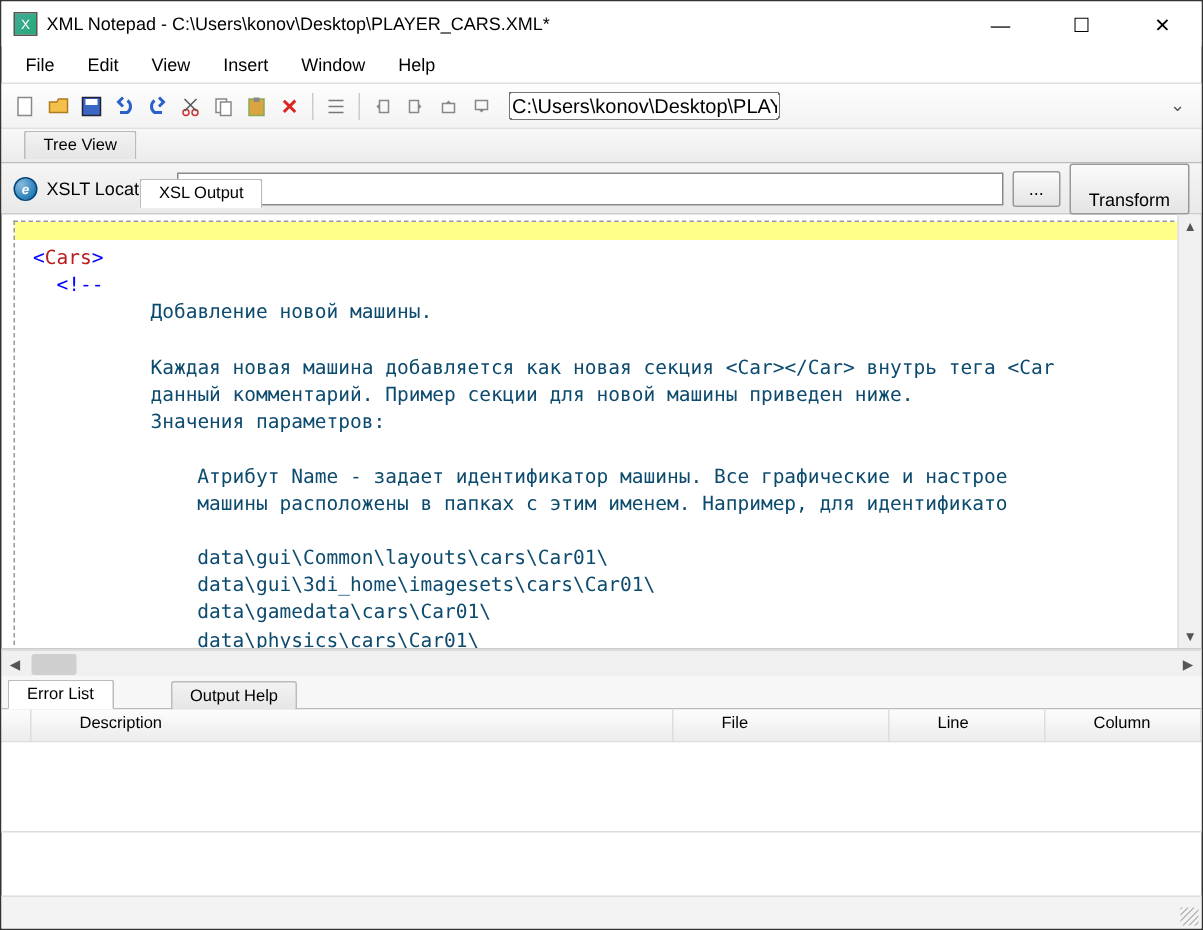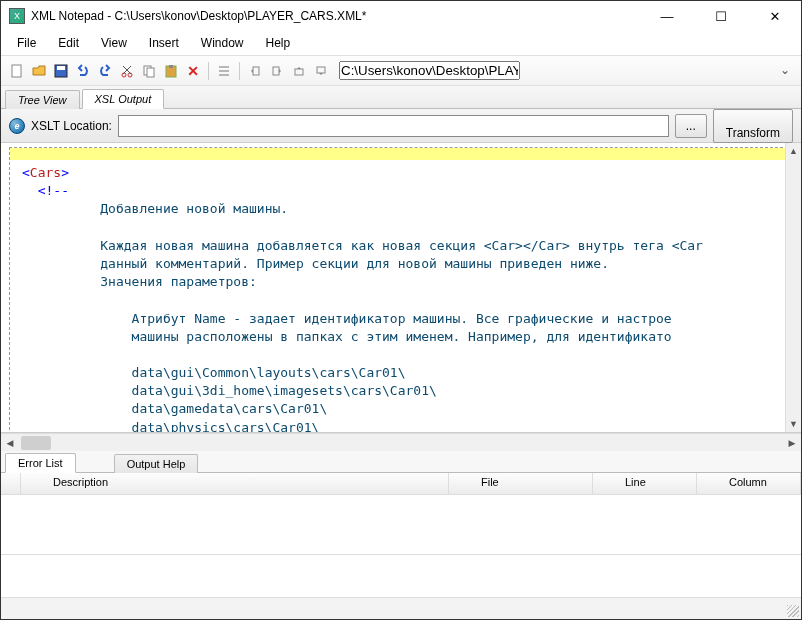--- a/index.html
+++ b/index.html
@@ -11,23 +11,23 @@
 .winbtns { display: flex; gap: 18px; }
 .winbtn { width: 36px; height: 24px; display: flex; align-items: center; justify-content: center; font-size: 13px; cursor: pointer; }
 .menubar { height: 24px; display: flex; align-items: center; padding: 0 6px; gap: 2px; }
 .menuitem { padding: 3px 10px; cursor: pointer; }
 .toolbar { height: 30px; display: flex; align-items: center; padding: 2px 6px; gap: 2px; border-top: 1px solid #e0e0e0; background: linear-gradient(#fdfdfd,#f3f3f3); }
 .tbtn { width: 20px; height: 20px; display: flex; align-items: center; justify-content: center; cursor: pointer; font-size: 12px; }
 .tbtn svg { width: 14px; height: 14px; }
 .tsep { width: 1px; height: 18px; background: #ccc; margin: 0 3px; }
 .combo-wrap { position: relative; flex: 1; margin-left: 6px; }
 .combo-wrap::after { content: "⌄"; position: absolute; right: 5px; top: 2px; color: #555; pointer-events: none; }
-.tabs { height: 24px; display: flex; align-items: flex-end; background: linear-gradient(#f8f8f8,#ececec); border-top: 1px solid #e0e0e0; border-bottom: 1px solid #bbb; padding: 0 4px 0 4px; font-style: italic; }
+.tabs { height: 24px; display: flex; align-items: flex-start; background: linear-gradient(#f8f8f8,#ececec); border-top: 1px solid #e0e0e0; border-bottom: 1px solid #bbb; padding: 0 4px 0 15px; }
 .tab { padding: 3px 12px; border: 1px solid #bbb; border-bottom: none; margin-right: 2px; background: linear-gradient(#f2f2f2,#e6e6e6); font-size: 11px; cursor: pointer; border-radius: 2px 2px 0 0; position: relative; top: 1px;}
-.tab.active { background: #fff; border-bottom: 1px solid #fff;}
+.tab.active { background: #fff; border-bottom: 1px solid #fff; margin-top: 32px;}
 .xsltbar { height: 34px; display: flex; align-items: center; padding: 3px 8px; gap: 6px; background: linear-gradient(#f5f5f5,#e9e9e9); border-bottom: 1px solid #ccc; }
 .xsltbar .ie-icon { width: 16px; height: 16px; border-radius: 50%; background: radial-gradient(circle at 30% 30%, #8bd, #06a); border: 1px solid #047; display: flex; align-items: center; justify-content: center; font-size: 9px; color: #fff; font-style: italic; font-weight: bold;}
 .xsltbar input[type=text] { flex: 1; height: 22px; border: 1px solid #888; padding: 0 4px; background: #fff; font-size: 12px;}
 .btn { height: 24px; padding: 16px 12px; border: 1px solid #999; background: linear-gradient(#fbfbfb,#e4e4e4); cursor: pointer; font-size: 12px; border-radius: 2px;}
 .btn.small { padding: 0 10px; }
 .content { position: relative; height: 290px; border-bottom: 1px solid #ccc; overflow: hidden; }
 .dashed-box { border: 1px dashed #999; margin: 4px 8px 0 8px; padding-bottom: 2px; }
 .yellowline { height: 12px; background: #ffff8a; }
 .code { font-family: Consolas, monospace; font-size: 13px; padding: 4px 8px 4px 12px; white-space: pre; line-height: 1.4; background: #fff;}
 .code .blue { color: #0000ff; }

